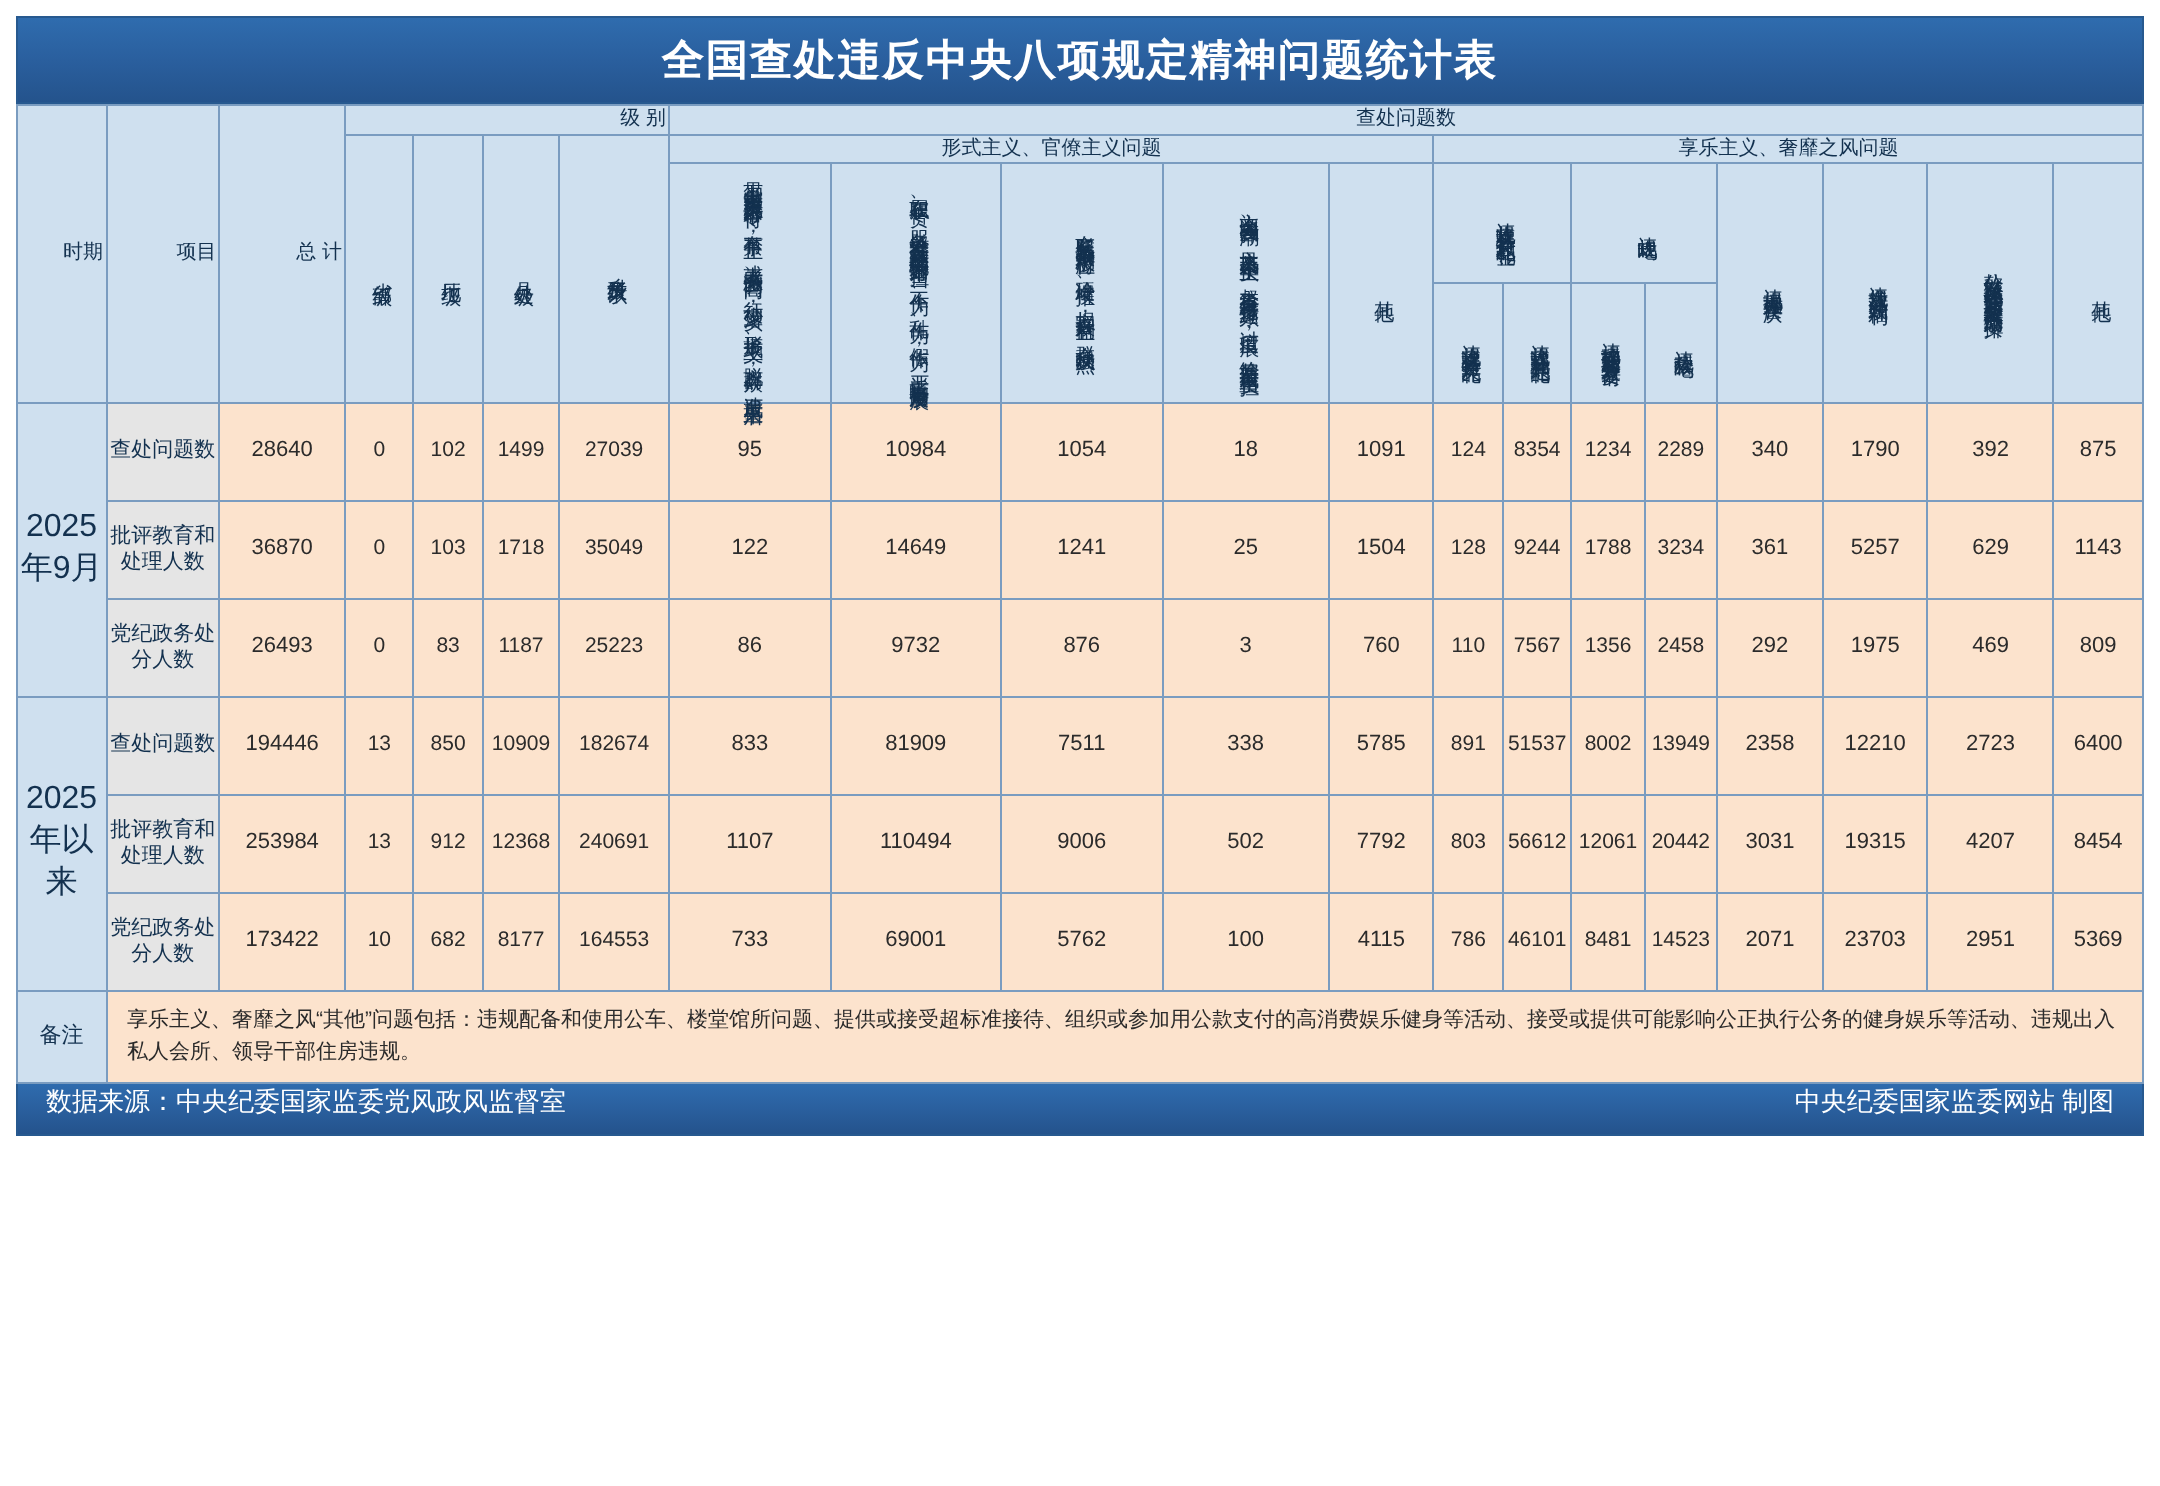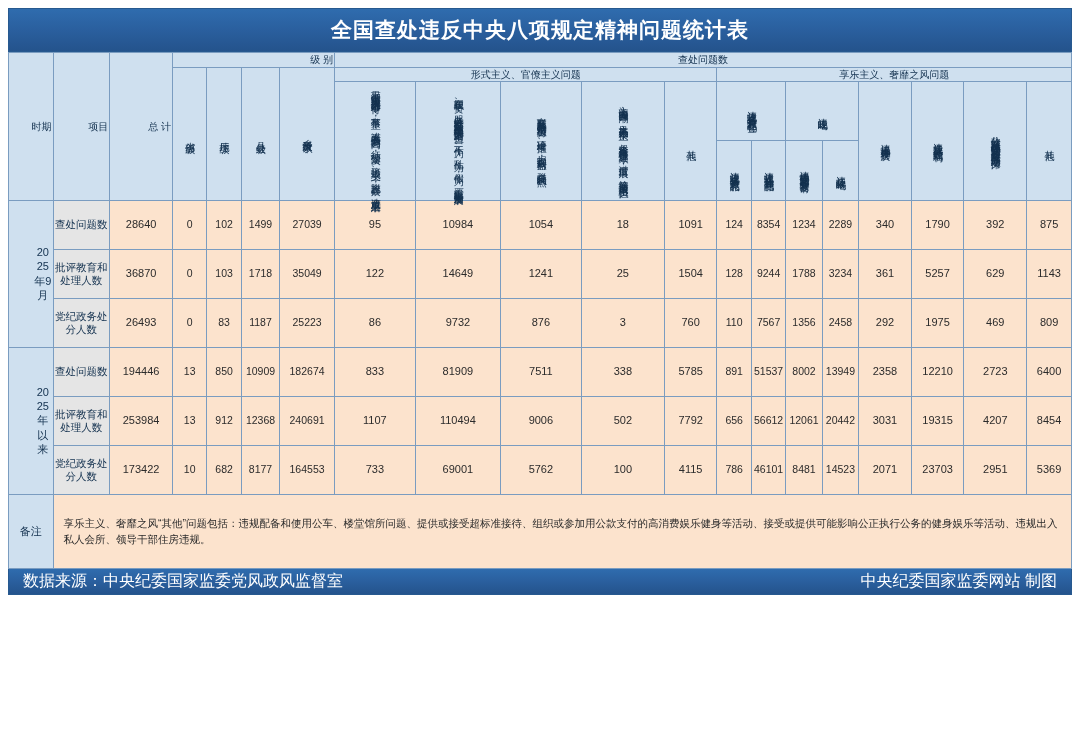--- a/index.html
+++ b/index.html
@@ -70,56 +70,55 @@
   }
   .rowhdr{
     background:#e5e5e5;
     color:#13314f;
     font-size:10.5px;
     font-weight:normal;
   }
   .period{
     background:#cfe0ef;
     color:#13314f;
-    font-size:11px;
+    font-size:16px;
     font-weight:normal;
     line-height:1.3;
-    padding-left:25px;
   }
   tbody td.num{
     background:#fce3cd;
     color:#2b2b2b;
     font-size:11px;
     height:46px;
   }
   tbody td.num.narrow{font-size:10.5px;}
   .remark-label{
     background:#cfe0ef;
     color:#13314f;
     font-size:11px;
   }
   .remark-text{
     background:#fce3cd;
     text-align:left;
     font-size:10.5px;
     line-height:1.6;
-    padding:20px 10px;
+    padding:6px 10px;
     color:#2b2b2b;
   }
   .footer{
     margin-top:0;
     height:26px;
     background:linear-gradient(180deg,#2f6cae 0%,#2a5f9e 50%,#24538c 100%);
     border:1px solid #27598f;
     border-top:none;
-    display:flex;align-items:center;justify-content:space-between;
+    display:flex;justify-content:space-between;
     padding:0 14px;
     box-sizing:border-box;
     color:#ffffff;
-    font-size:16px;
+    font-size:13px;
   }
 </style>
 </head>
 <body>
 
 <div class="sheet">
 
   <div class="title-bar">
     <div class="title">全国查处违反中央八项规定精神问题统计表</div>
   </div>
@@ -278,21 +277,21 @@
         <td class="num">253984</td>
         <td class="num narrow">13</td>
         <td class="num narrow">912</td>
         <td class="num narrow">12368</td>
         <td class="num narrow">240691</td>
         <td class="num">1107</td>
         <td class="num">110494</td>
         <td class="num">9006</td>
         <td class="num">502</td>
         <td class="num">7792</td>
-        <td class="num narrow">656</td>
+        <td class="num narrow">803</td>
         <td class="num narrow">56612</td>
         <td class="num narrow">12061</td>
         <td class="num narrow">20442</td>
         <td class="num">3031</td>
         <td class="num">19315</td>
         <td class="num">4207</td>
         <td class="num">8454</td>
       </tr>
       <tr>
         <td class="rowhdr">党纪政务处分人数</td>

